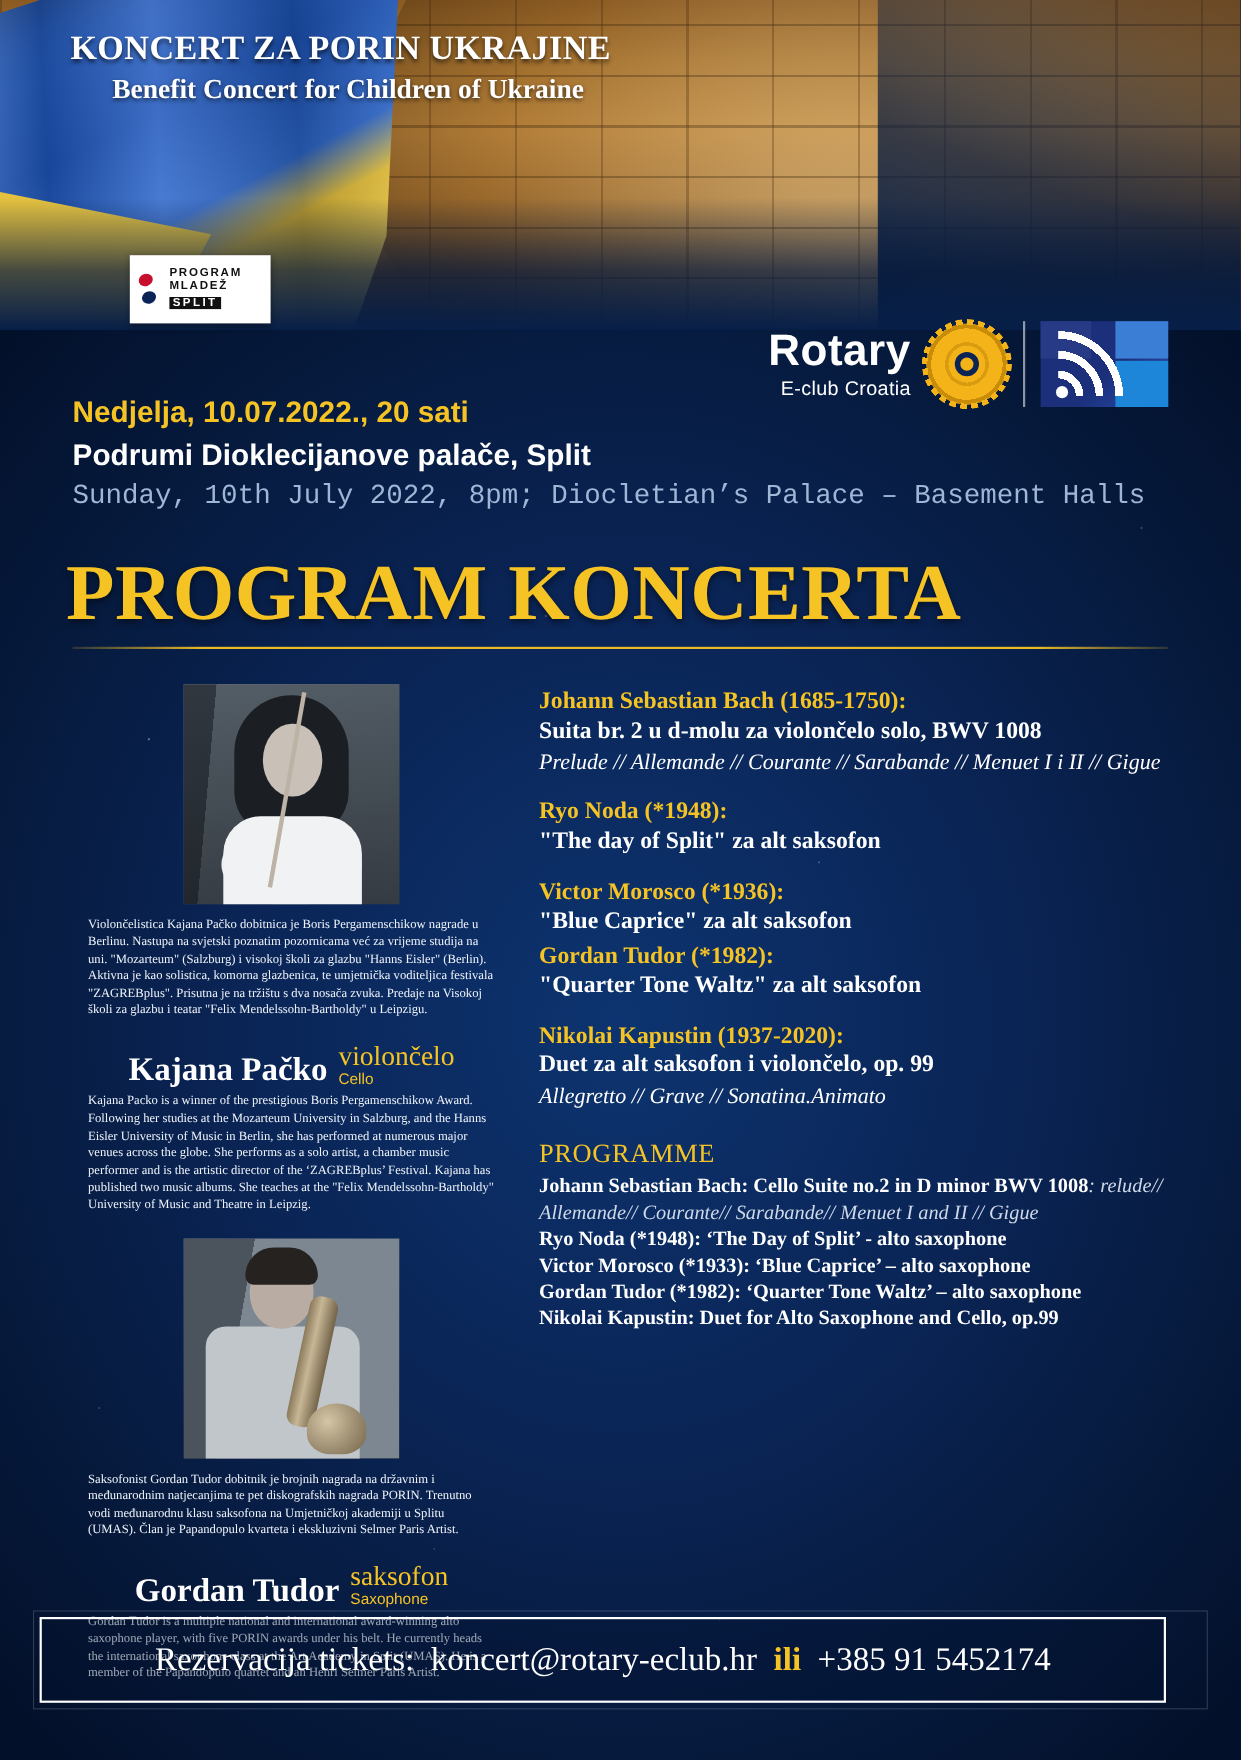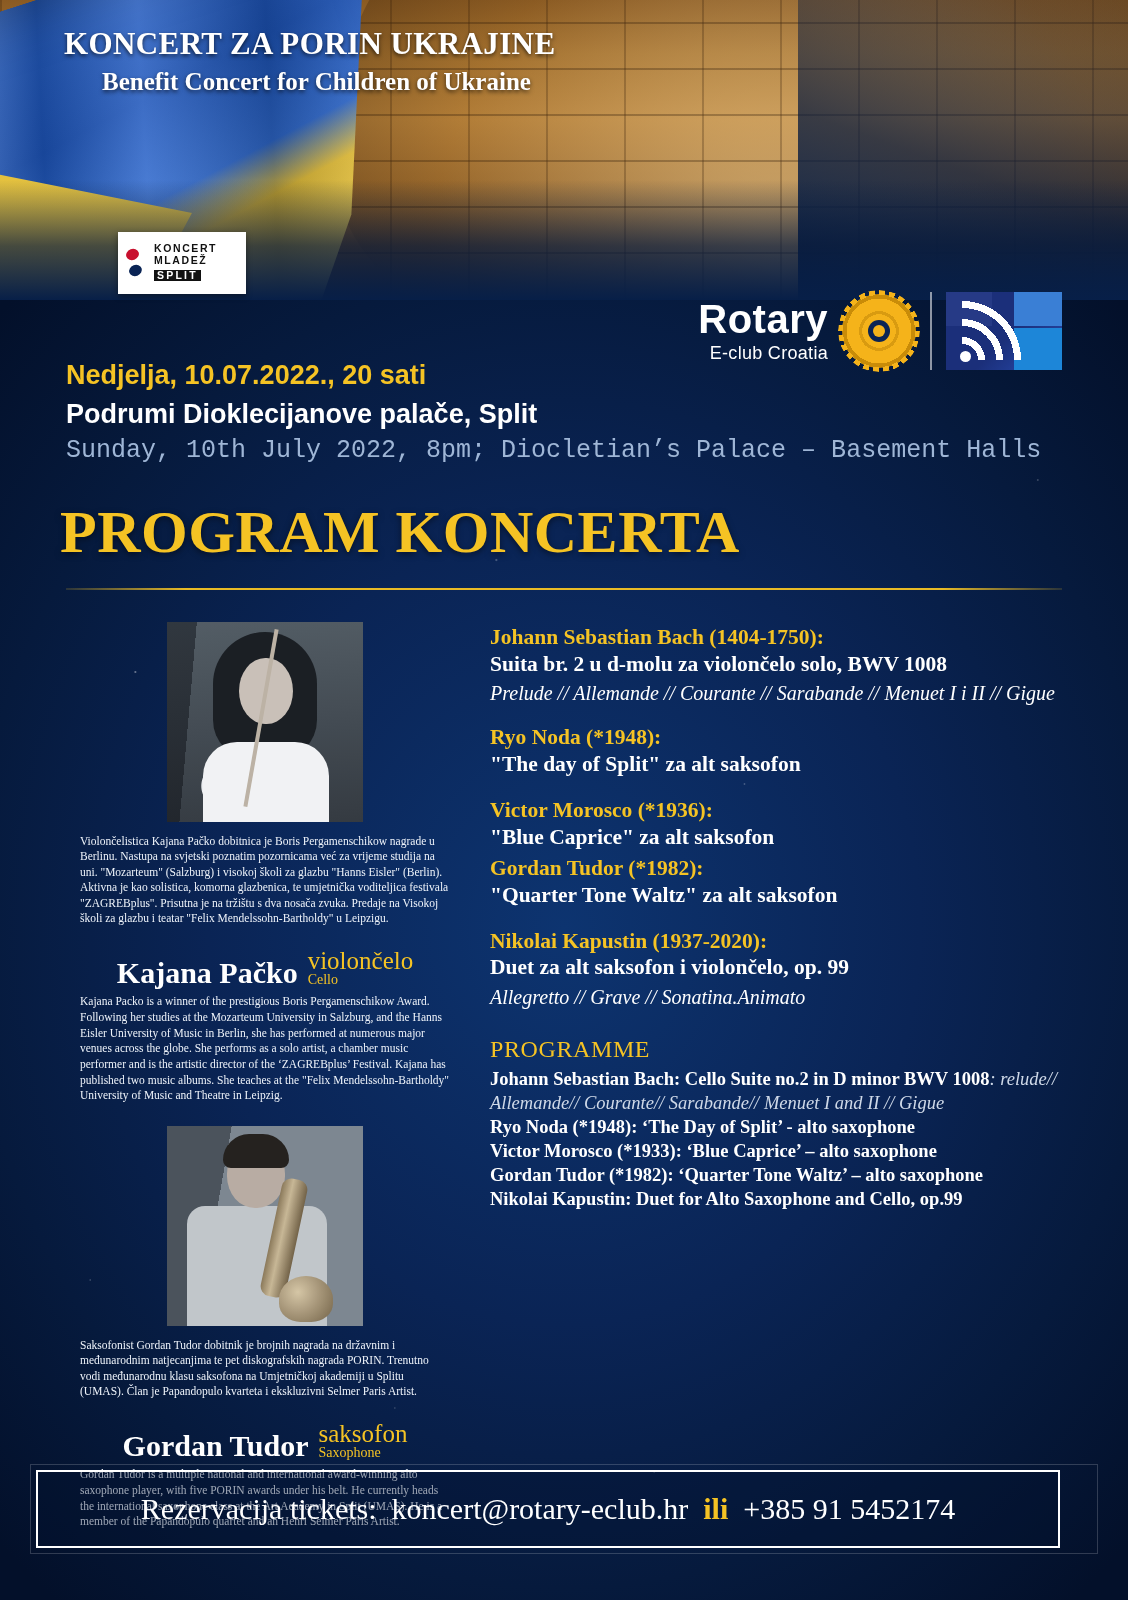--- a/index.html
+++ b/index.html
@@ -200,21 +200,21 @@
     font-size: 27px; font-weight: bold; color: #ffffff; margin-top: 8px;
   }
   .meta .venue-en {
     font-size: 25px; color: #9fb6d6; margin-top: 6px; white-space: nowrap;
     font-family: Liberation Mono, monospace;
   }
 
   .program-title {
     position: absolute; left: 60px; top: 498px; z-index: 6;
     font-family: "Liberation Serif", serif;
-    font-size: 60px; font-weight: bold; letter-spacing: .5px;
+    font-size: 72px; font-weight: bold; letter-spacing: .5px;
     color: #f5c324;
     text-shadow: 0 2px 6px rgba(0,0,0,.5);
   }
   .hr-gold {
     position: absolute; left: 66px; top: 588px; width: 996px; height: 2px;
     background: linear-gradient(90deg, rgba(245,195,36,.15), rgba(245,195,36,.95) 12%, rgba(245,195,36,.95) 88%, rgba(245,195,36,.15));
     z-index: 6;
   }
 
   
@@ -296,21 +296,21 @@
   .artist-name {
     font-family: "Liberation Serif", serif;
     font-size: 30px; font-weight: bold; color: #ffffff; white-space: nowrap;
   }
   .artist-instr { line-height: 1.0; padding-bottom: 3px; }
   .artist-instr .hr-i {
     font-family: "Liberation Serif", serif;
     font-size: 25px; color: #f5c324;
   }
   .artist-instr .en-i {
-    font-family: Liberation Serif, serif;
+    font-family: Liberation Sans, sans-serif;
     font-size: 14px; color: #f5c324;
   }
   .bio-en {
     margin-top: 4px;
     font-family: "Liberation Serif", serif;
     font-size: 11.5px; line-height: 1.36; color: #eef3fa;
   }
 
   
   .right-col { position: absolute; left: 490px; top: 624px; width: 578px; z-index: 6; }
@@ -376,21 +376,21 @@
     <div class="t-hr">KONCERT ZA PORIN UKRAJINE</div>
     <div class="t-en">Benefit Concert for Children of Ukraine</div>
   </div>
 
   <div class="gm-logo">
     <div class="gm-note">
       <span class="n1"></span>
         <span class="n2"></span>
     </div>
     <div class="gm-text">
-      <div>KONCERT</div>
+      <div>PROGRAM</div>
       <div>MLADEŽ</div>
       <div class="split">SPLIT</div>
     </div>
   </div>
 
   <div class="rotary">
     <div class="rotary-words">
       <div class="r1">Rotary</div>
       <div class="r2">E-club Croatia</div>
     </div>
@@ -452,21 +452,21 @@
           <div class="en-i">Saxophone</div>
         </div>
       </div>
       <div class="bio-en">Gordan Tudor is a multiple national and international award-winning alto saxophone player, with five PORIN awards under his belt. He currently heads the international saxophone class at the Art Academy in Split (UMAS). He is a member of the Papandopulo quartet and an Henri Selmer Paris Artist.</div>
     </div>
   </div>
 
   <div class="right-col">
 
     <div class="work">
-      <div class="composer">Johann Sebastian Bach (1404-1750):</div>
+      <div class="composer">Johann Sebastian Bach (1685-1750):</div>
       <div class="piece">Suita br. 2 u d-molu za violončelo solo, BWV 1008</div>
       <div class="mvts">Prelude // Allemande // Courante // Sarabande // Menuet I i II // Gigue</div>
     </div>
 
     <div class="work">
       <div class="composer">Ryo Noda (*1948):</div>
       <div class="piece">"The day of Split" za alt saksofon</div>
     </div>
 
     <div class="work" style="margin-bottom:4px">

